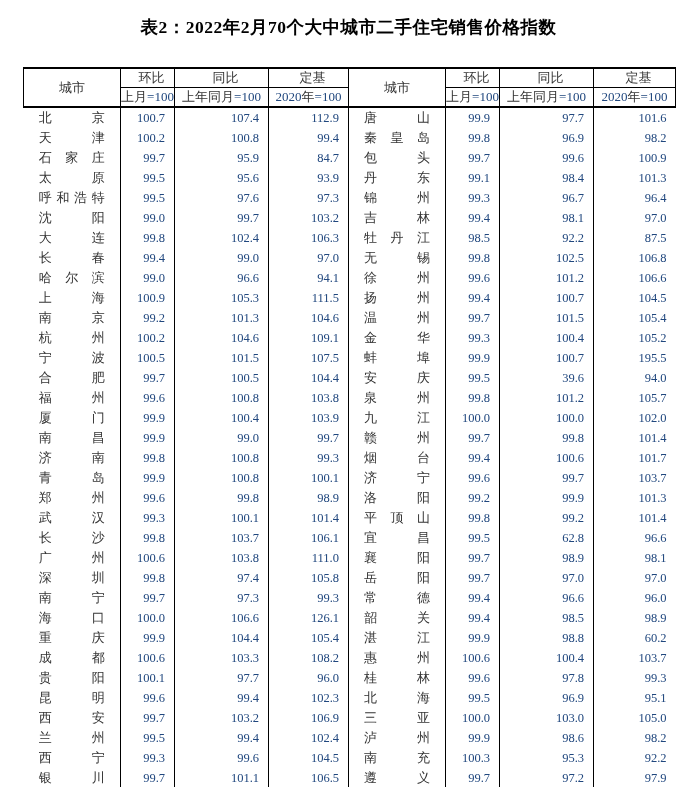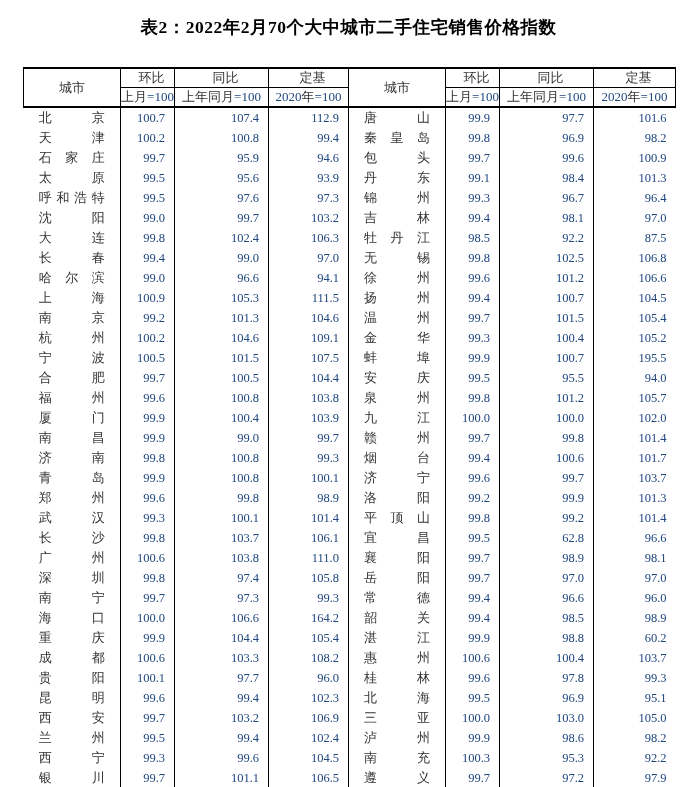--- a/index.html
+++ b/index.html
@@ -89,21 +89,21 @@
           <td class="num vl">99.4</td>
           <td class="city vl"><span class="cname">秦皇岛</span></td>
           <td class="num vl">99.8</td>
           <td class="num vl">96.9</td>
           <td class="num vl">98.2</td>
         </tr>
         <tr>
           <td class="city "><span class="cname">石家庄</span></td>
           <td class="num vl">99.7</td>
           <td class="num vl">95.9</td>
-          <td class="num vl">94.6</td>
+          <td class="num vl">84.7</td>
           <td class="city vl"><span class="cname">包头</span></td>
           <td class="num vl">99.7</td>
           <td class="num vl">99.6</td>
           <td class="num vl">100.9</td>
         </tr>
         <tr>
           <td class="city "><span class="cname">太原</span></td>
           <td class="num vl">99.5</td>
           <td class="num vl">95.6</td>
           <td class="num vl">93.9</td>
@@ -202,21 +202,21 @@
           <td class="num vl">100.7</td>
           <td class="num vl">195.5</td>
         </tr>
         <tr>
           <td class="city "><span class="cname">合肥</span></td>
           <td class="num vl">99.7</td>
           <td class="num vl">100.5</td>
           <td class="num vl">104.4</td>
           <td class="city vl"><span class="cname">安庆</span></td>
           <td class="num vl">99.5</td>
-          <td class="num vl">95.5</td>
+          <td class="num vl">39.6</td>
           <td class="num vl">94.0</td>
         </tr>
         <tr>
           <td class="city "><span class="cname">福州</span></td>
           <td class="num vl">99.6</td>
           <td class="num vl">100.8</td>
           <td class="num vl">103.8</td>
           <td class="city vl"><span class="cname">泉州</span></td>
           <td class="num vl">99.8</td>
           <td class="num vl">101.2</td>
@@ -319,21 +319,21 @@
           <td class="num vl">99.3</td>
           <td class="city vl"><span class="cname">常德</span></td>
           <td class="num vl">99.4</td>
           <td class="num vl">96.6</td>
           <td class="num vl">96.0</td>
         </tr>
         <tr>
           <td class="city "><span class="cname">海口</span></td>
           <td class="num vl">100.0</td>
           <td class="num vl">106.6</td>
-          <td class="num vl">164.2</td>
+          <td class="num vl">126.1</td>
           <td class="city vl"><span class="cname">韶关</span></td>
           <td class="num vl">99.4</td>
           <td class="num vl">98.5</td>
           <td class="num vl">98.9</td>
         </tr>
         <tr>
           <td class="city "><span class="cname">重庆</span></td>
           <td class="num vl">99.9</td>
           <td class="num vl">104.4</td>
           <td class="num vl">105.4</td>

